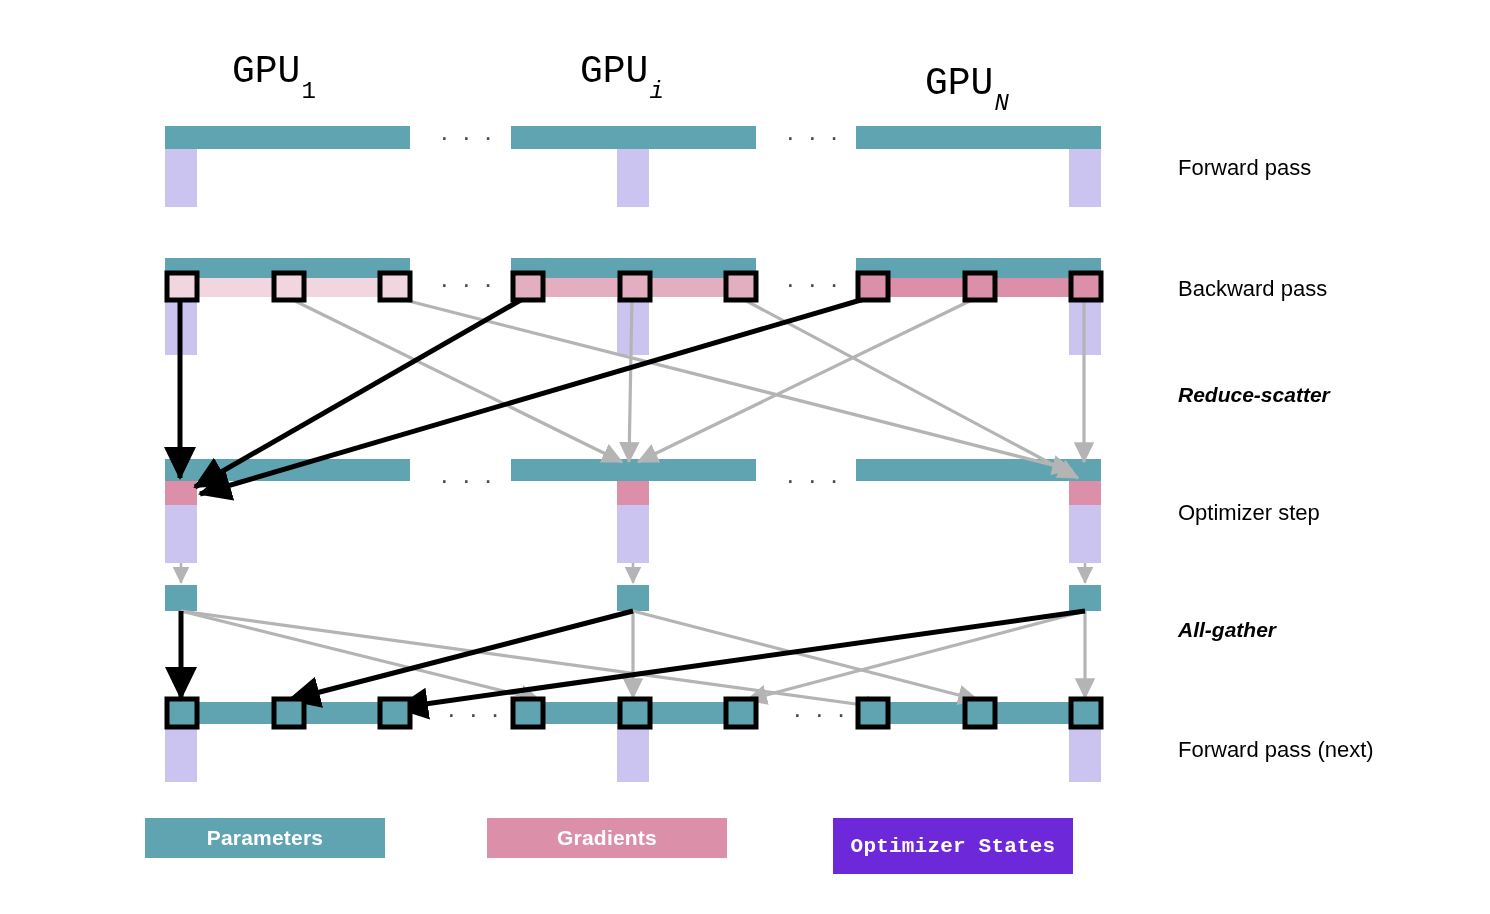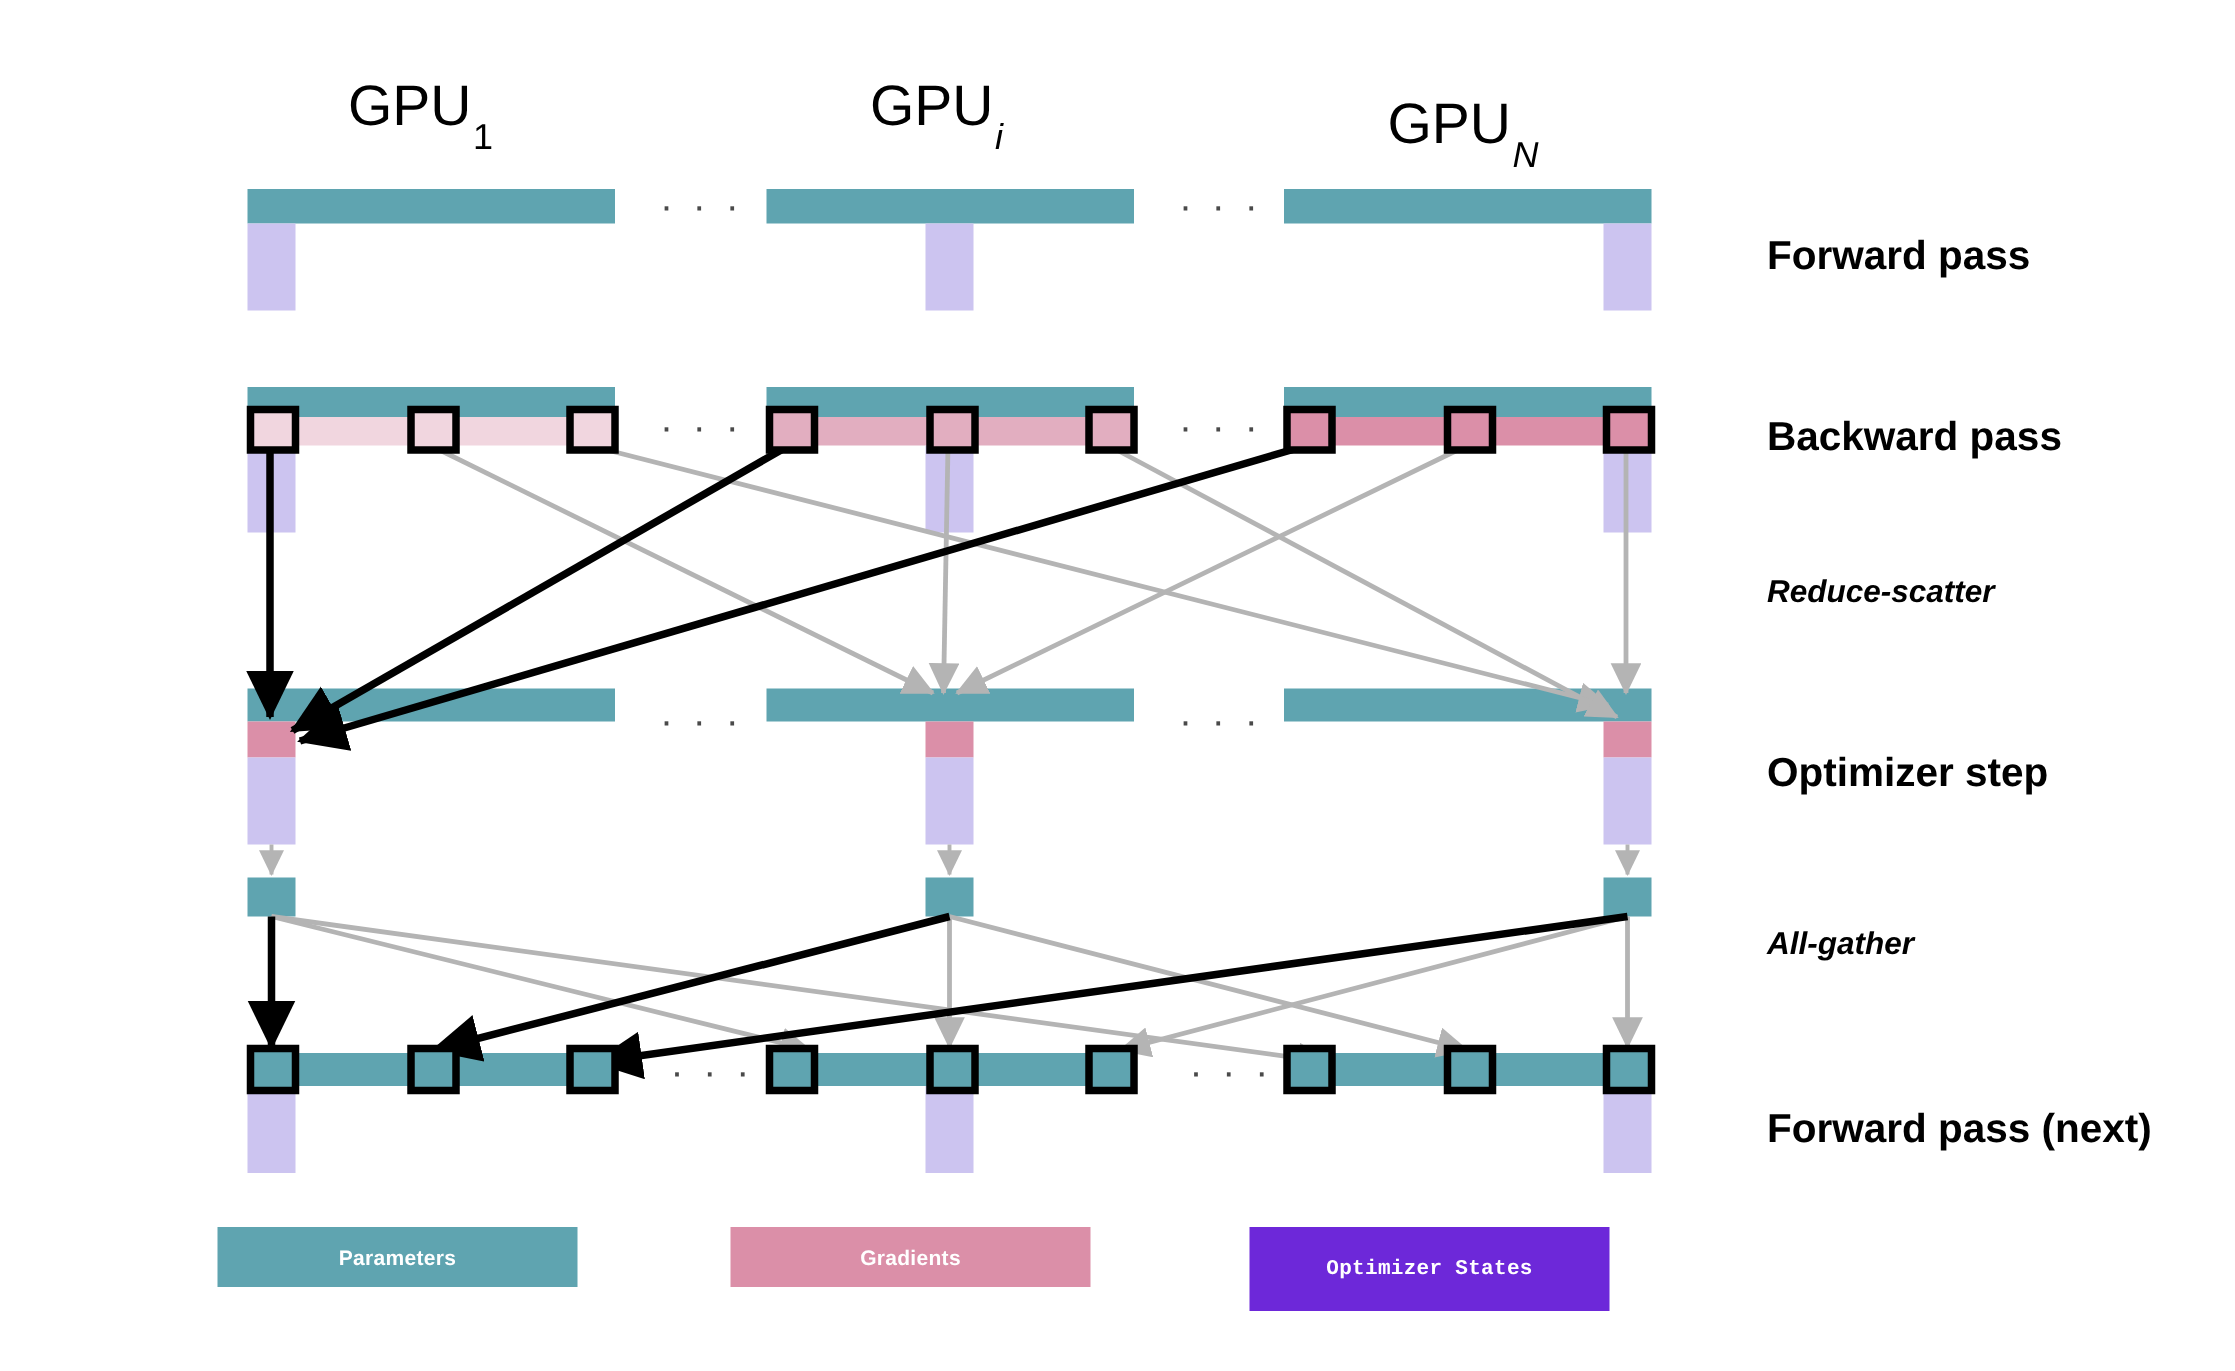--- a/index.html
+++ b/index.html
@@ -7,21 +7,21 @@
     width:1490px;height:914px;
     font-family:"Liberation Sans", sans-serif;
     color:#000;
     overflow:hidden;
   }
   #stage{position:relative;width:1490px;height:914px;}
   svg#diagram{position:absolute;left:0;top:0;width:1490px;height:914px;}
 
   .gpu-label{
     position:absolute;
-    font-family:Liberation Sans, sans-serif;
+    font-family:Liberation Mono, monospace;
     font-size:38px;
     font-weight:400;
     color:#000;
     white-space:nowrap;
     letter-spacing:0px;
   }
   .gpu-label .sub{
     font-size:24px;
     font-style:italic;
     vertical-align:sub;
@@ -35,40 +35,40 @@
     position:absolute;
     font-size:26px;
     color:#4a4a4a;
     letter-spacing:3px;
     font-family:"Liberation Sans", sans-serif;
     line-height:1;
   }
 
   .stage-label{
     position:absolute;
-    font-size:27px;
-    font-weight:bold;
+    font-size:22px;
+    font-weight:normal;
     color:#000;
     white-space:nowrap;
   }
   .stage-label.comm{
     font-weight:bold;
     font-style:italic;
     font-size:21px;
   }
 
   .legend-box{
     position:absolute;
     display:flex;
     align-items:center;
     justify-content:center;
     height:40px;
     color:#ffffff;
     font-weight:bold;
-    font-size:14px;
+    font-size:21px;
     letter-spacing:0.2px;
   }
 </style>
 </head>
 <body>
 
 <div id="stage">
 
   <div class="gpu-label" id="lbl-gpu-1" style="left:232px;top:50px;"><span>GPU</span><span class="sub upright">1</span></div>
   <div class="gpu-label" id="lbl-gpu-i" style="left:580px;top:50px;"><span>GPU</span><span class="sub">i</span></div>

